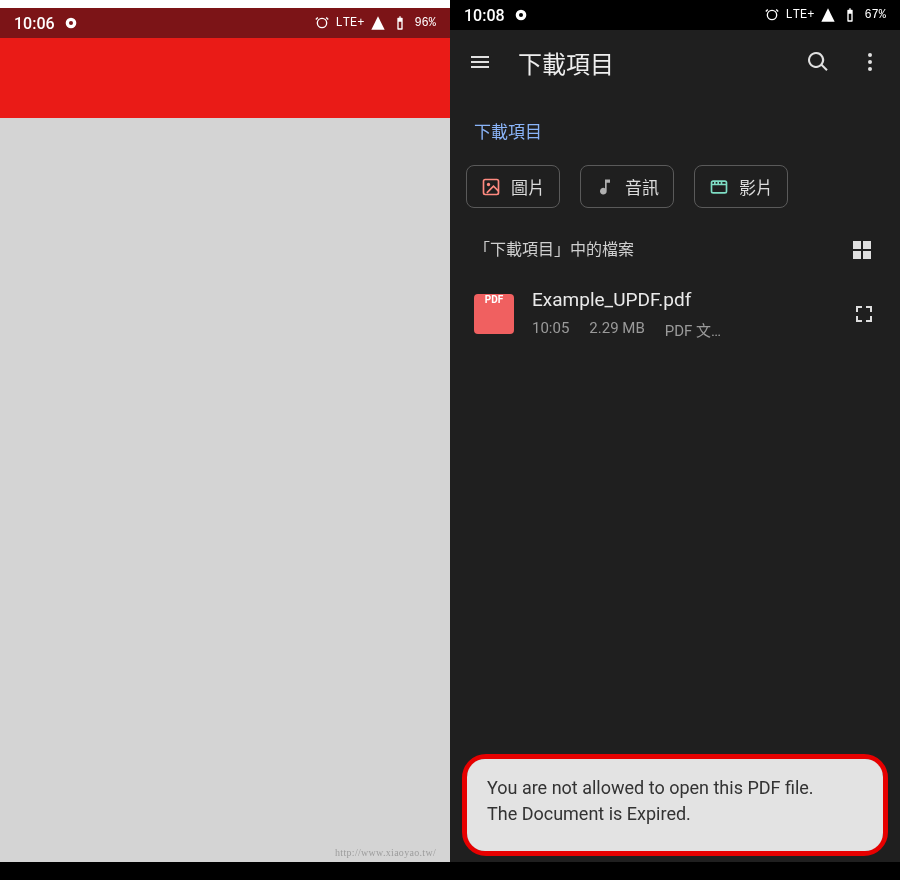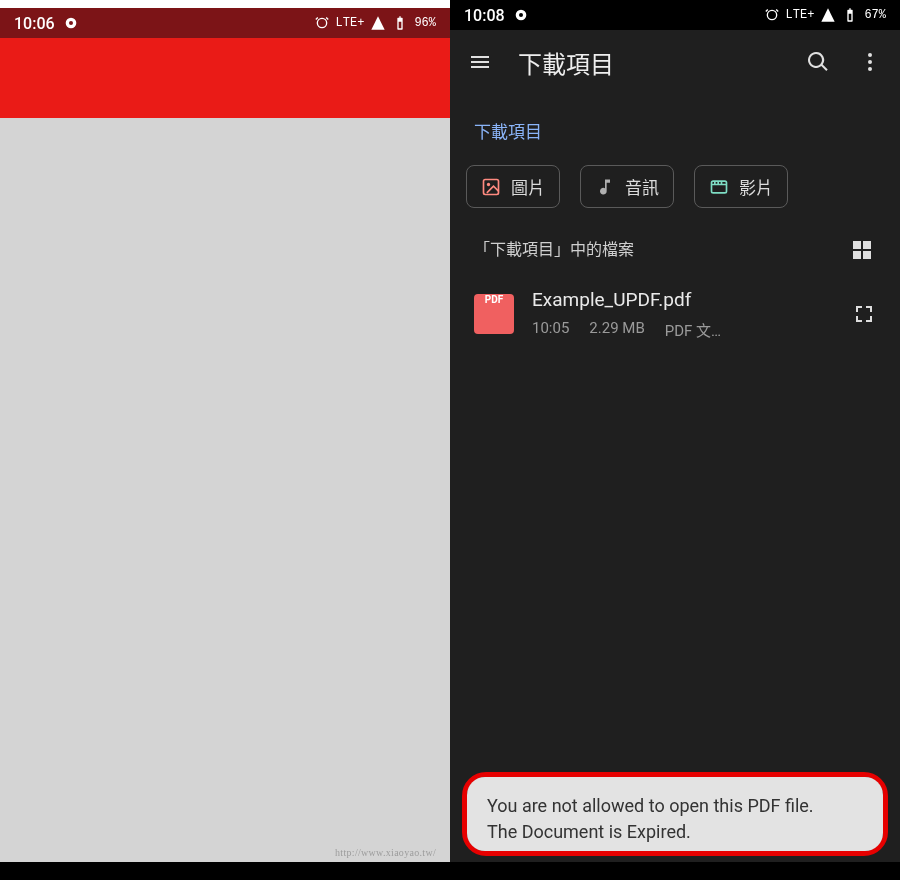--- a/index.html
+++ b/index.html
@@ -138,21 +138,21 @@
     position: absolute;
     left: 12px; right: 12px; bottom: 24px;
     border: 5px solid #e60000;
     border-radius: 24px;
     z-index: 5;
   }
   .right-toast {
     background: #e3e3e3;
     color: #333;
     border-radius: 18px;
-    padding: 16px 20px 6px 20px;
+    padding: 16px 20px 24px 20px;
     font-size: 18px;
     line-height: 1.45;
   }
   .watermark {
     position: absolute;
     right: 14px;
     bottom: 4px;
     font-size: 10px;
     color: rgba(0,0,0,0.28);
     font-family: Georgia, serif;

